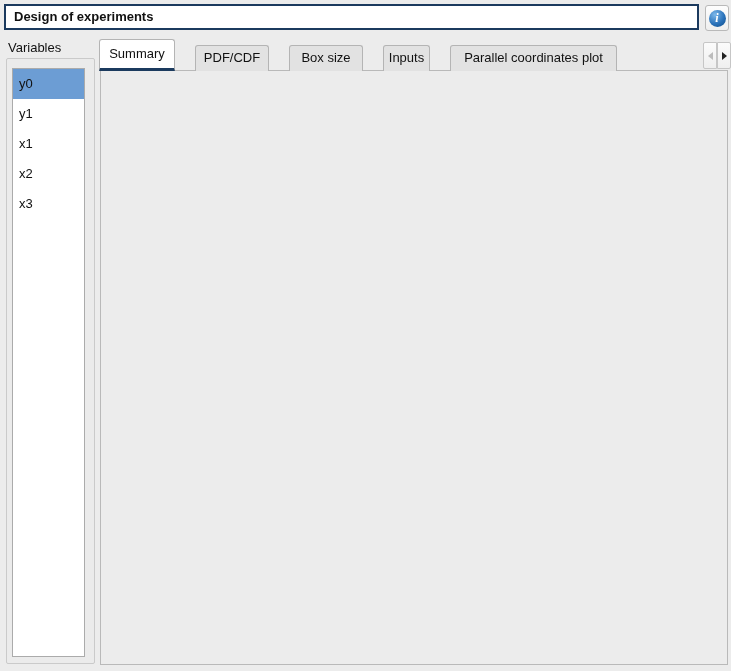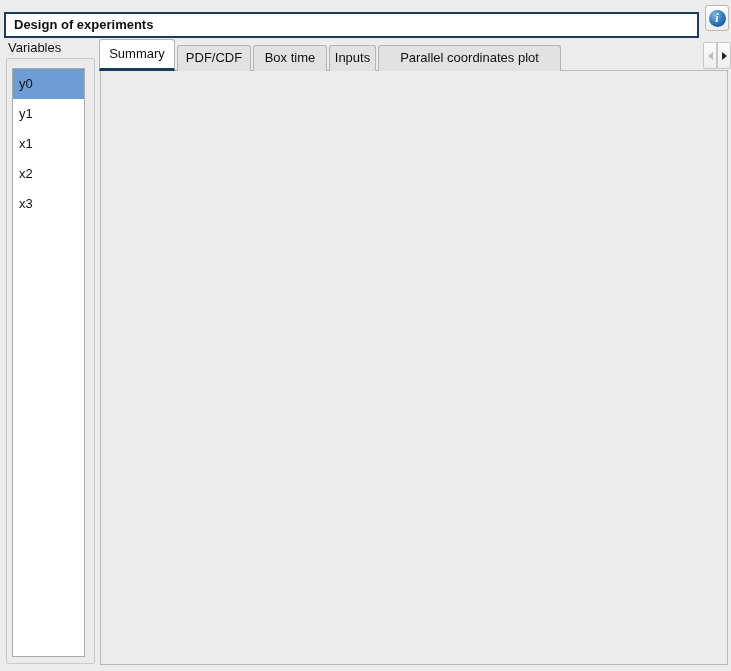--- a/index.html
+++ b/index.html
@@ -8,21 +8,21 @@
     font-family: "Liberation Sans", sans-serif;
     font-size: 13px;
     color:#111;
     background:#ececec;
     position:relative;
     overflow:hidden;
   }
 
   
   .title-field {
-    position:absolute; left:4px; top:12px; width:695px; height:26px;
+    position:absolute; left:4px; top:4px; width:695px; height:26px;
     background:#fff; border:2px solid #1b3a5e;
     font-weight:bold; line-height:22px; padding-left:8px;
   }
   .info-btn {
     position:absolute; left:705px; top:5px; width:24px; height:26px;
     background:linear-gradient(#fdfdfd,#efefef);
     border:1px solid #b9b9b9; border-radius:3px;
     display:flex; align-items:center; justify-content:center;
     cursor:pointer;
   }
@@ -47,21 +47,21 @@
   .var-item.selected { background:#6c9dd4; }
 
   
   .tabbar {
     position:absolute; left:99px; top:39px; width:604px; height:32px;
     display:flex; align-items:flex-end; overflow:hidden; z-index:3;
   }
   .tab {
     flex:0 0 auto; height:26px; line-height:24px;
     background:#e2e2e2; border:1px solid #b4b4b4; border-bottom:none;
-    border-radius:3px 3px 0 0; text-align:center; margin-right:2px;
+    border-radius:3px 3px 0 0; text-align:center; margin-right:20px;
     cursor:pointer; white-space:nowrap; overflow:hidden;
   }
   .tab.active {
     height:32px; line-height:27px; background:#fff;
     border-bottom:3px solid #1b3a5e;
   }
   .tab-scroll {
     position:absolute; top:42px; width:14px; height:27px;
     background:linear-gradient(#fbfbfb,#efefef); border:1px solid #c6c6c6;
     display:flex; align-items:center; justify-content:center;
@@ -144,23 +144,23 @@
   <div class="var-item selected">y0</div>
   <div class="var-item">y1</div>
   <div class="var-item">x1</div>
   <div class="var-item">x2</div>
   <div class="var-item">x3</div>
 </div>
 
 <div class="tabbar">
   <div class="tab active" style="width:76px">Summary</div>
   <div class="tab" style="width:74px">PDF/CDF</div>
-  <div class="tab" style="width:74px">Box time</div>
+  <div class="tab" style="width:74px">Box size</div>
   <div class="tab" style="width:47px">Inputs</div>
-  <div class="tab" style="width:183px">Parallel coordinates plot</div>
+  <div class="tab" style="width:167px">Parallel coordinates plot</div>
 </div>
 <div class="tab-scroll tab-scroll-left">
   <span class="tri-left"></span>
 </div>
 <div class="tab-scroll tab-scroll-right">
   <span class="tri-right"></span>
 </div>
 
 <div class="tab-pane"></div>
 

